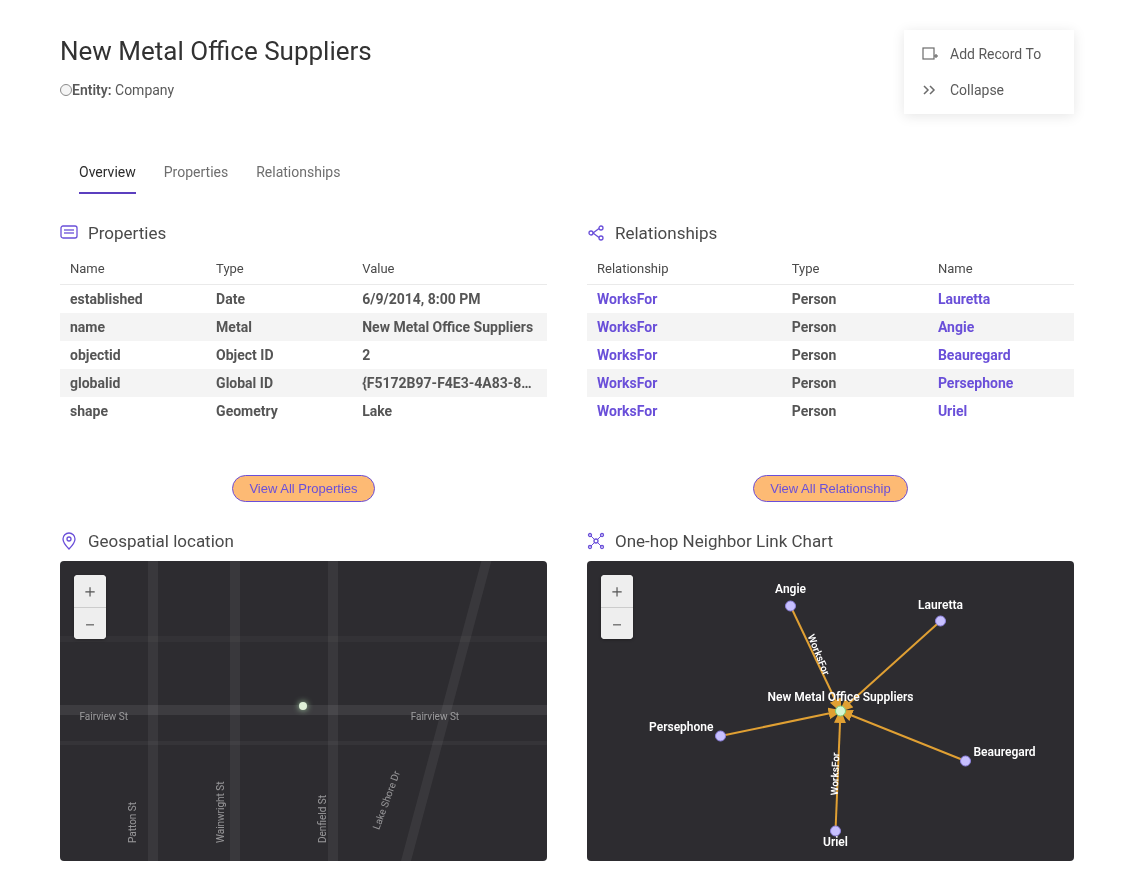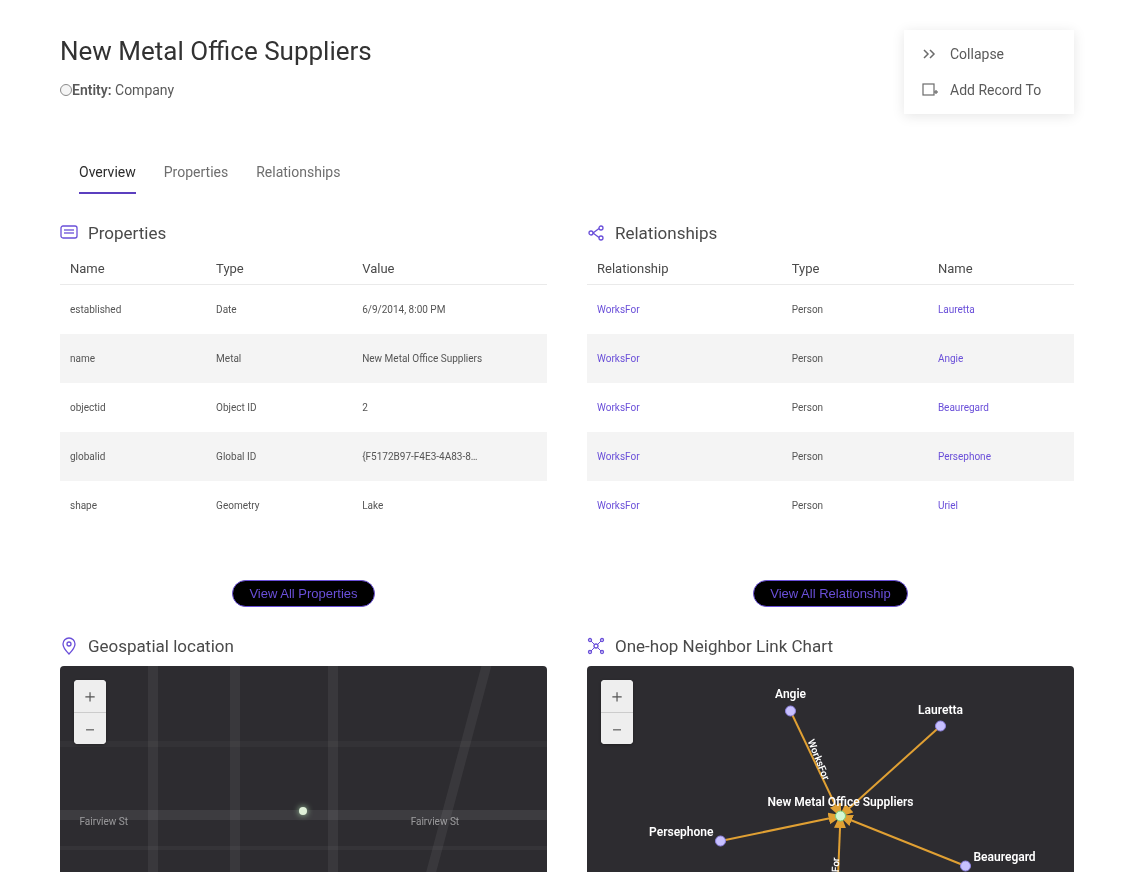--- a/index.html
+++ b/index.html
@@ -97,41 +97,42 @@
   }
   table.data th {
     text-align: left;
     font-weight: 400;
     font-size: 13px;
     color: #4a4a4a;
     padding: 8px 10px;
     border-bottom: 1px solid #eaeaea;
   }
   table.data td {
-    font-size: 10px;
-    padding: 19px 10px;
+    font-size: 14px;
+    padding: 6px 10px;
     white-space: nowrap;
     overflow: hidden;
     text-overflow: ellipsis;
     color: #555;
+    font-weight: bold;
   }
   table.data tbody tr:nth-child(even) td {
     background: #f4f4f4;
   }
   .link { color: #6a4fd9; text-decoration: none; cursor: pointer; }
   .view-all-row {
     text-align: center;
     margin-top: 50px;
   }
   .pill-btn {
     display: inline-block;
     border: 1px solid #6a4fd9;
     color: #6a4fd9;
     border-radius: 20px;
-    background: #000000;
+    background: #fdba74;
     padding: 5px 16px;
     font-size: 13px;
     cursor: pointer;
   }
 
   .lower {
     display: flex;
     gap: 40px;
     margin-top: 29px;
   }
@@ -192,35 +193,35 @@
       <div class="entity-line">
         <span class="entity-dot"></span>
         <span><span class="entity-label">Entity:</span>
         <span>Company</span></span>
       </div>
     </div>
     <div class="action-menu">
       <div class="action-item">
         <span class="action-icon">
           <svg viewBox="0 0 16 16" width="16" height="16">
-              <path d="M2 4 L6 8 L2 12" fill="none" stroke="#6b6b6b" stroke-width="1.5"></path>
-              <path d="M8 4 L12 8 L8 12" fill="none" stroke="#6b6b6b" stroke-width="1.5"></path>
-            </svg>
-        </span>
-        <span>Collapse</span>
+              <rect x="1" y="2" width="11" height="11" fill="none" stroke="#6b6b6b" stroke-width="1.2"></rect>
+              <line x1="12" y1="10" x2="16" y2="10" stroke="#6b6b6b" stroke-width="1.2"></line>
+              <line x1="14" y1="8" x2="14" y2="12" stroke="#6b6b6b" stroke-width="1.2"></line>
+            </svg>
+        </span>
+        <span>Add Record To</span>
       </div>
       <div class="action-item">
         <span class="action-icon">
           <svg viewBox="0 0 16 16" width="16" height="16">
-              <rect x="1" y="2" width="11" height="11" fill="none" stroke="#6b6b6b" stroke-width="1.2"></rect>
-              <line x1="12" y1="10" x2="16" y2="10" stroke="#6b6b6b" stroke-width="1.2"></line>
-              <line x1="14" y1="8" x2="14" y2="12" stroke="#6b6b6b" stroke-width="1.2"></line>
-            </svg>
-        </span>
-        <span>Add Record To</span>
+              <path d="M2 4 L6 8 L2 12" fill="none" stroke="#6b6b6b" stroke-width="1.5"></path>
+              <path d="M8 4 L12 8 L8 12" fill="none" stroke="#6b6b6b" stroke-width="1.5"></path>
+            </svg>
+        </span>
+        <span>Collapse</span>
       </div>
     </div>
   </div>
 
   <div class="tabs">
     <div class="tab active">Overview</div>
     <div class="tab">Properties</div>
     <div class="tab">Relationships</div>
   </div>
 

